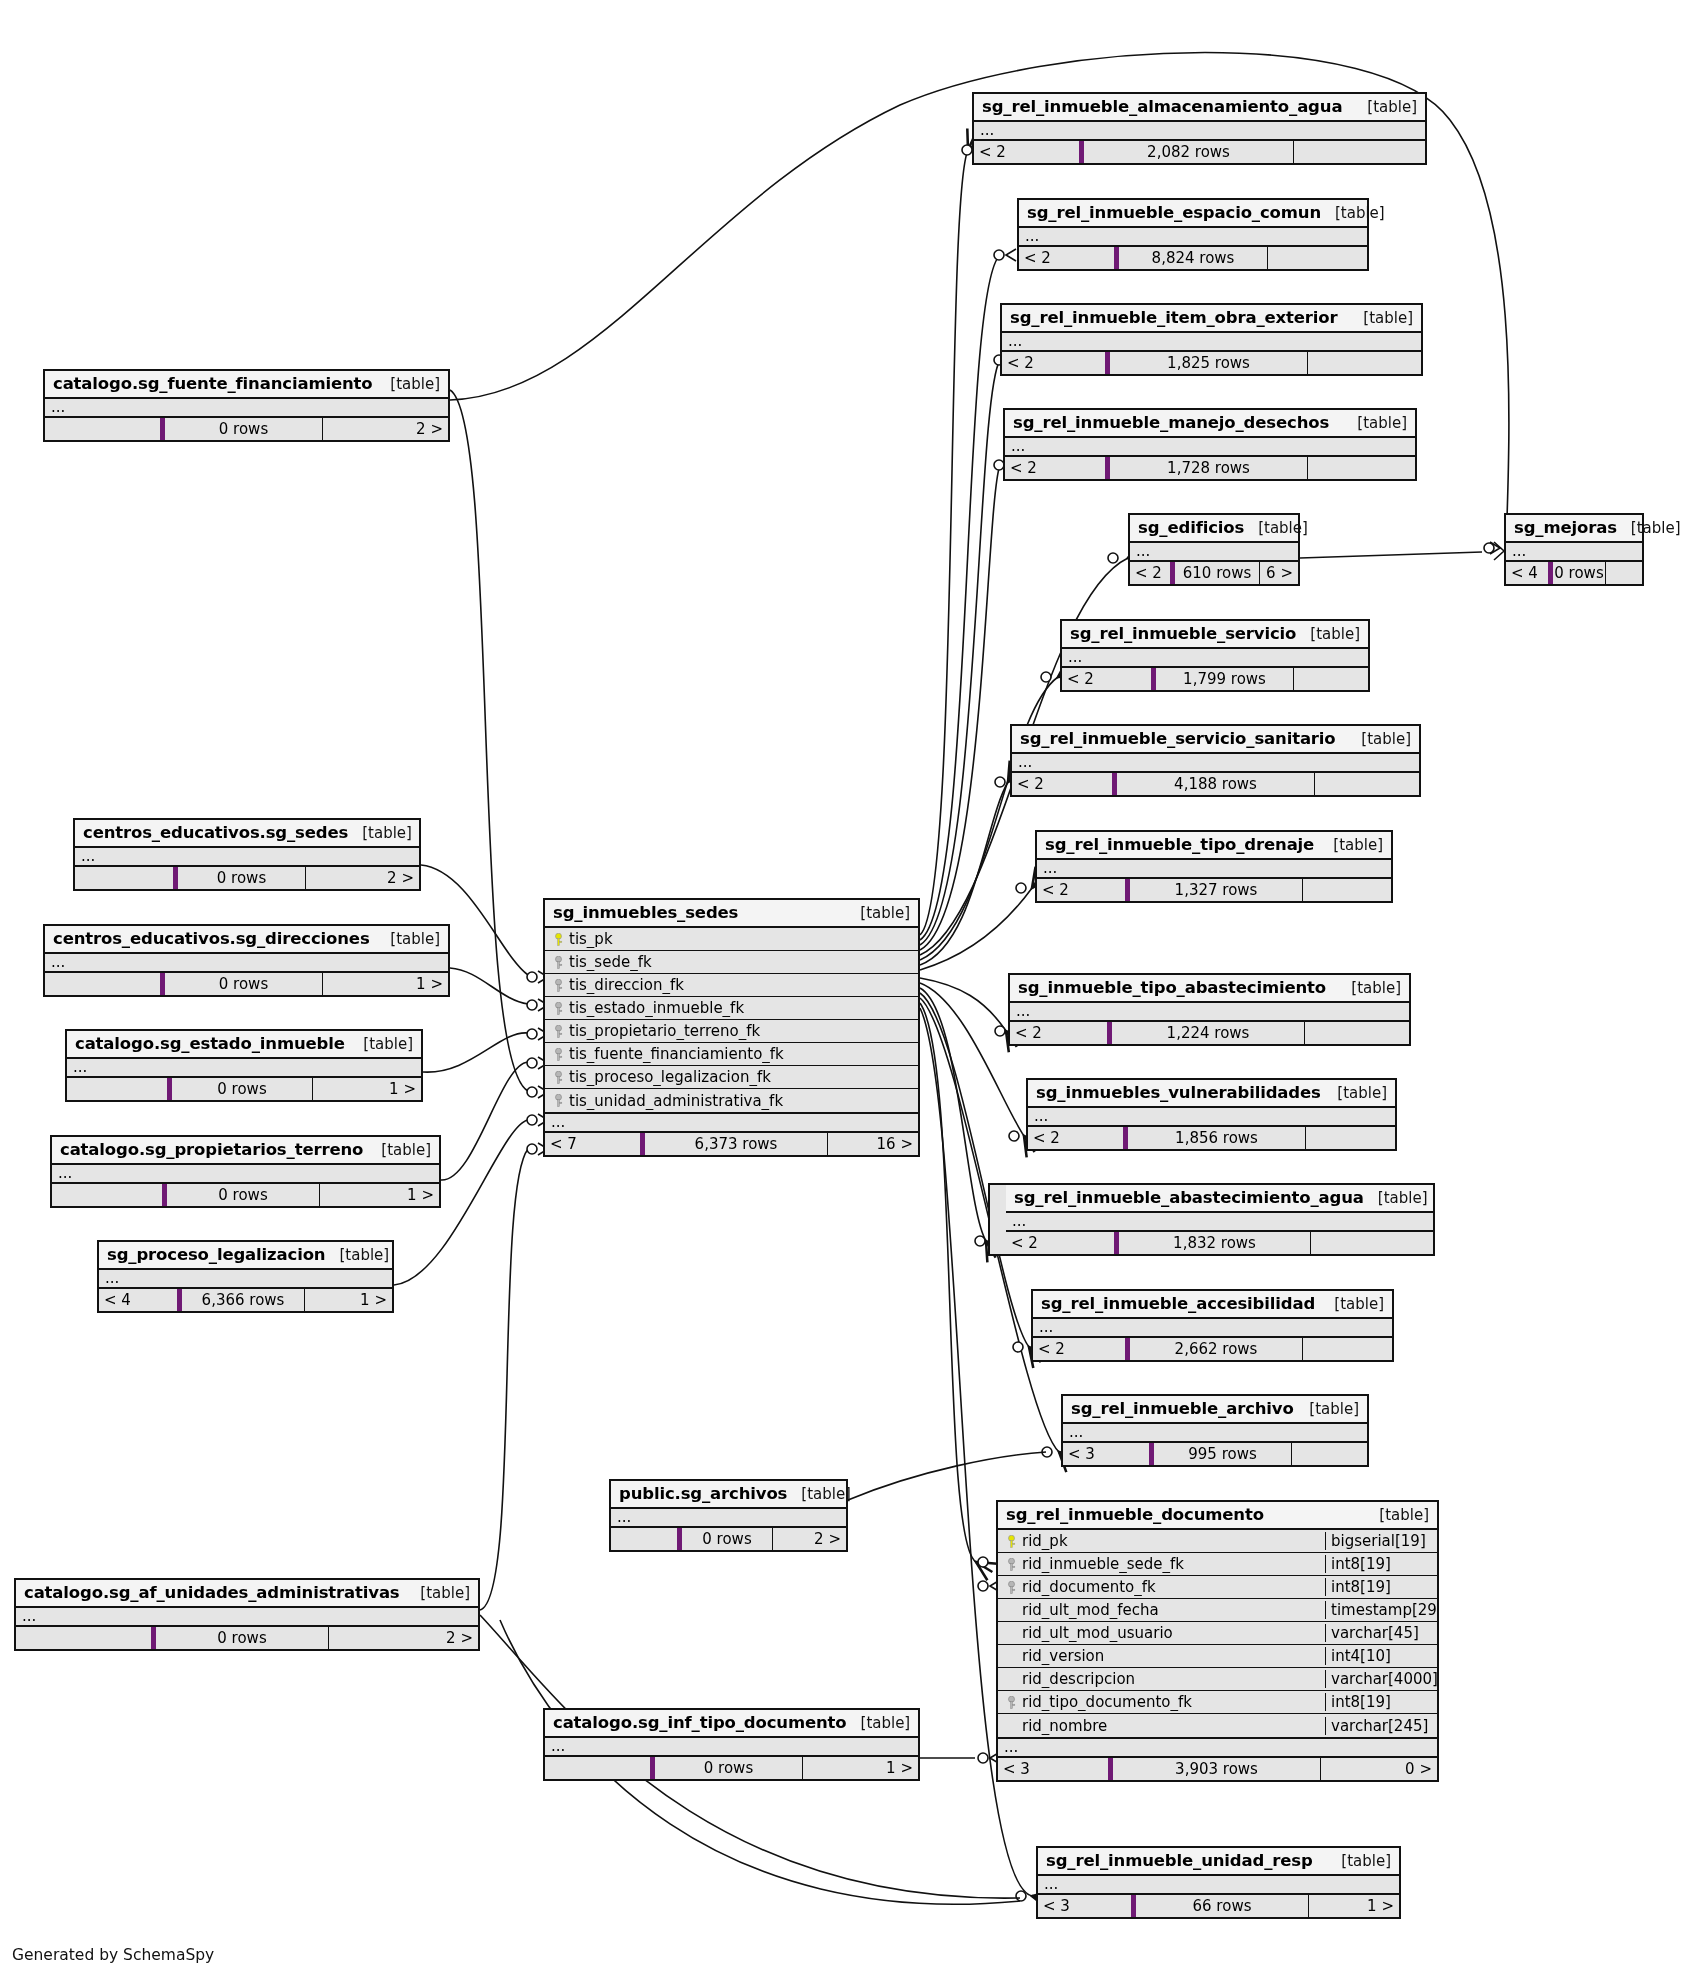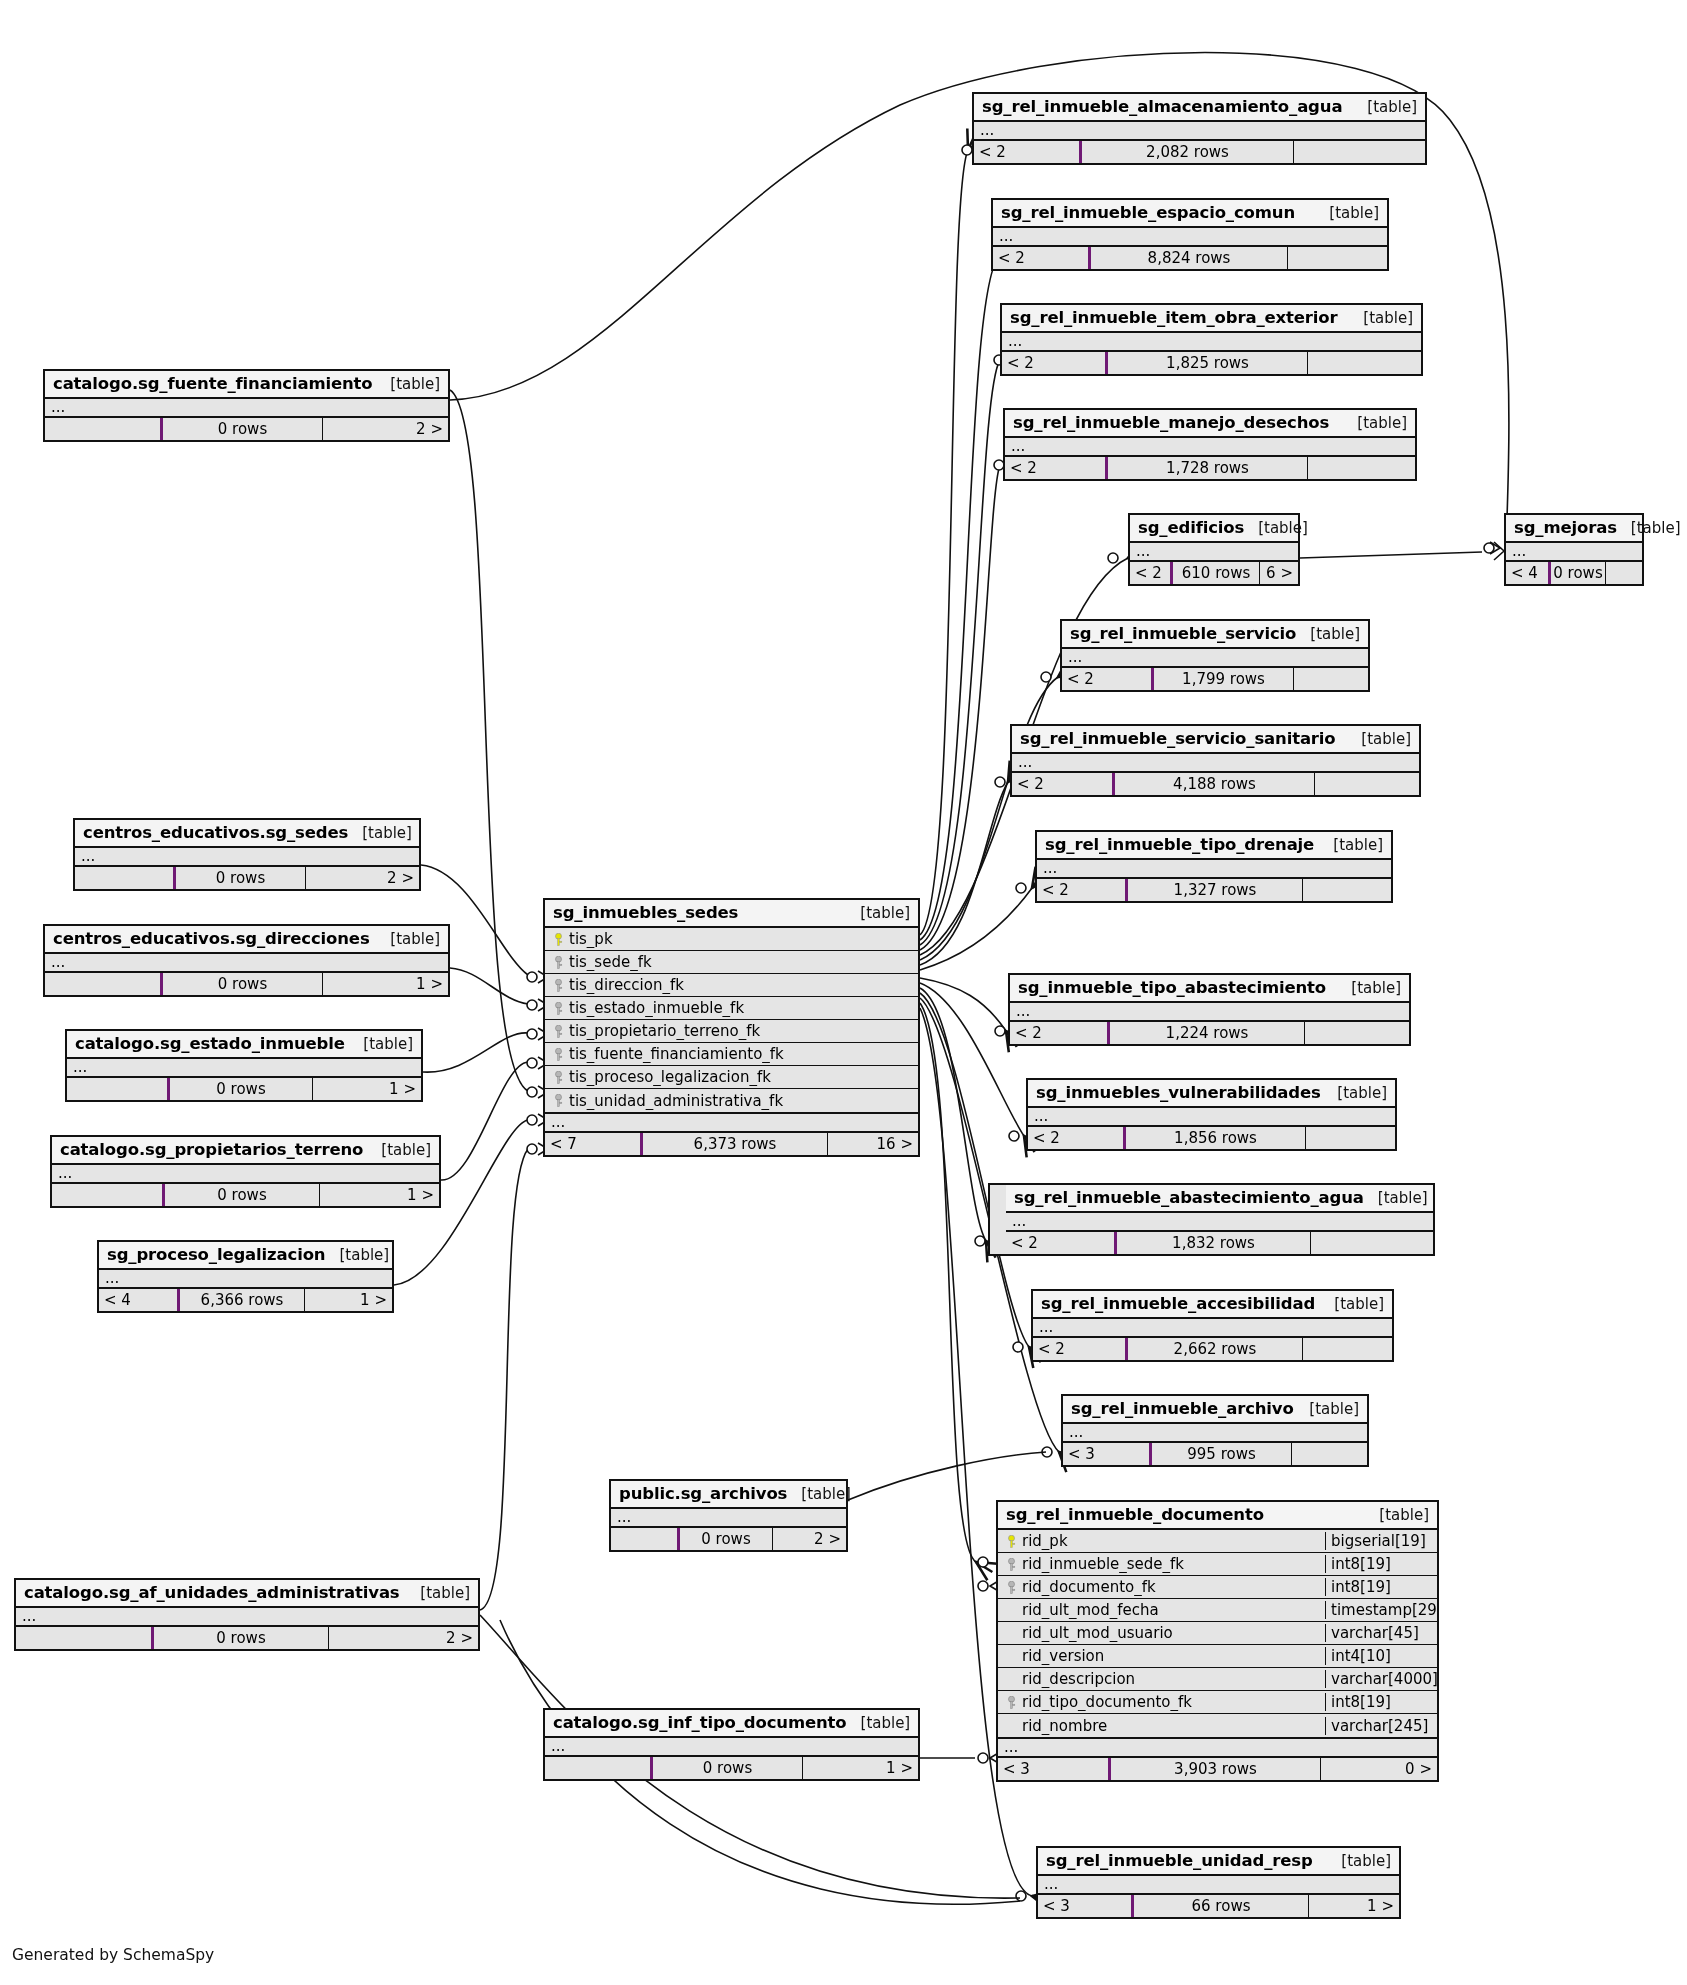--- a/index.html
+++ b/index.html
@@ -107,21 +107,21 @@
     font-size: 15px;
     align-items: stretch;
   }
   .f-left, .f-mid, .f-right {
     display: flex;
     align-items: center;
     box-sizing: border-box;
     white-space: nowrap;
   }
   .f-left { padding-left: 5px; justify-content: flex-start; }
-  .f-mid { justify-content: center; border-left: 3px solid #701a75; border-right: 1px solid #111; flex: 1; }
+  .f-mid { justify-content: center; border-left: 5px solid #701a75; border-right: 1px solid #111; flex: 1; }
   .f-right { padding-right: 5px; justify-content: flex-end; }
   .footer-credit {
     position: absolute;
     left: 12px;
     top: 1946px;
     font-size: 15.5px;
     color: #111;
     z-index: 3;
   }
 </style>
@@ -242,21 +242,21 @@
         <span class="n-title">sg_rel_inmueble_almacenamiento_agua</span>
         <span class="n-tag">[table]</span>
       </div>
       <div class="n-ellipsis">...</div>
       <div class="n-foot">
         <div class="f-left" style="width: 105px;">&lt; 2</div>
         <div class="f-mid">2,082 rows</div>
         <div class="f-right" style="width: 131px;"></div>
       </div>
     </div>
-    <div class="node" style="left: 991px; top: 198px; width: 398px;">
+    <div class="node" style="left: 1017px; top: 198px; width: 352px;">
       <div class="n-head">
         <span class="n-title">sg_rel_inmueble_espacio_comun</span>
         <span class="n-tag">[table]</span>
       </div>
       <div class="n-ellipsis">...</div>
       <div class="n-foot">
         <div class="f-left" style="width: 95px;">&lt; 2</div>
         <div class="f-mid">8,824 rows</div>
         <div class="f-right" style="width: 99px;"></div>
       </div>

